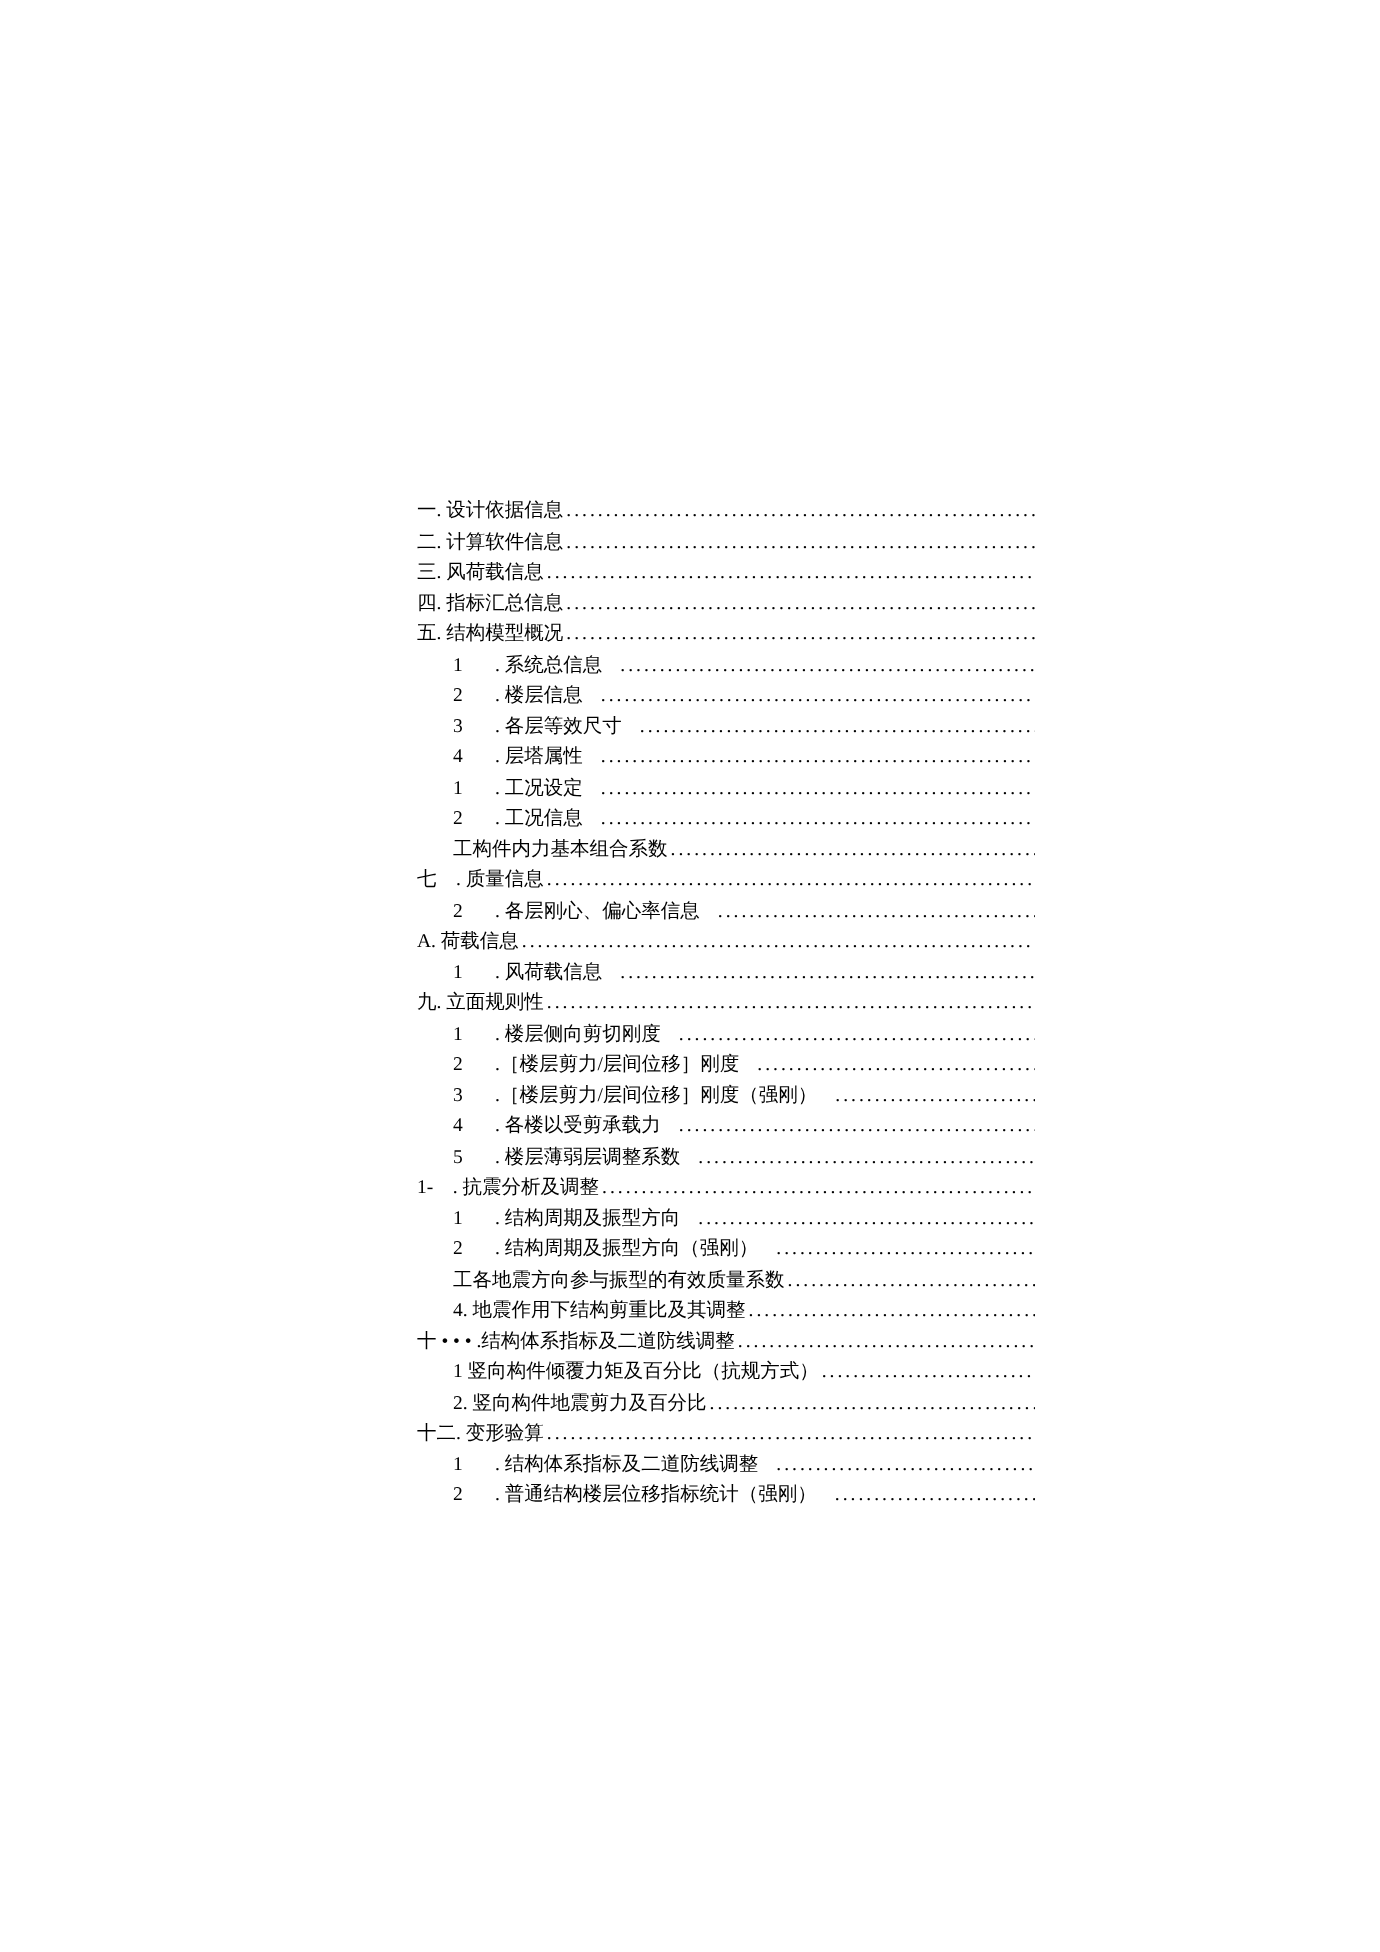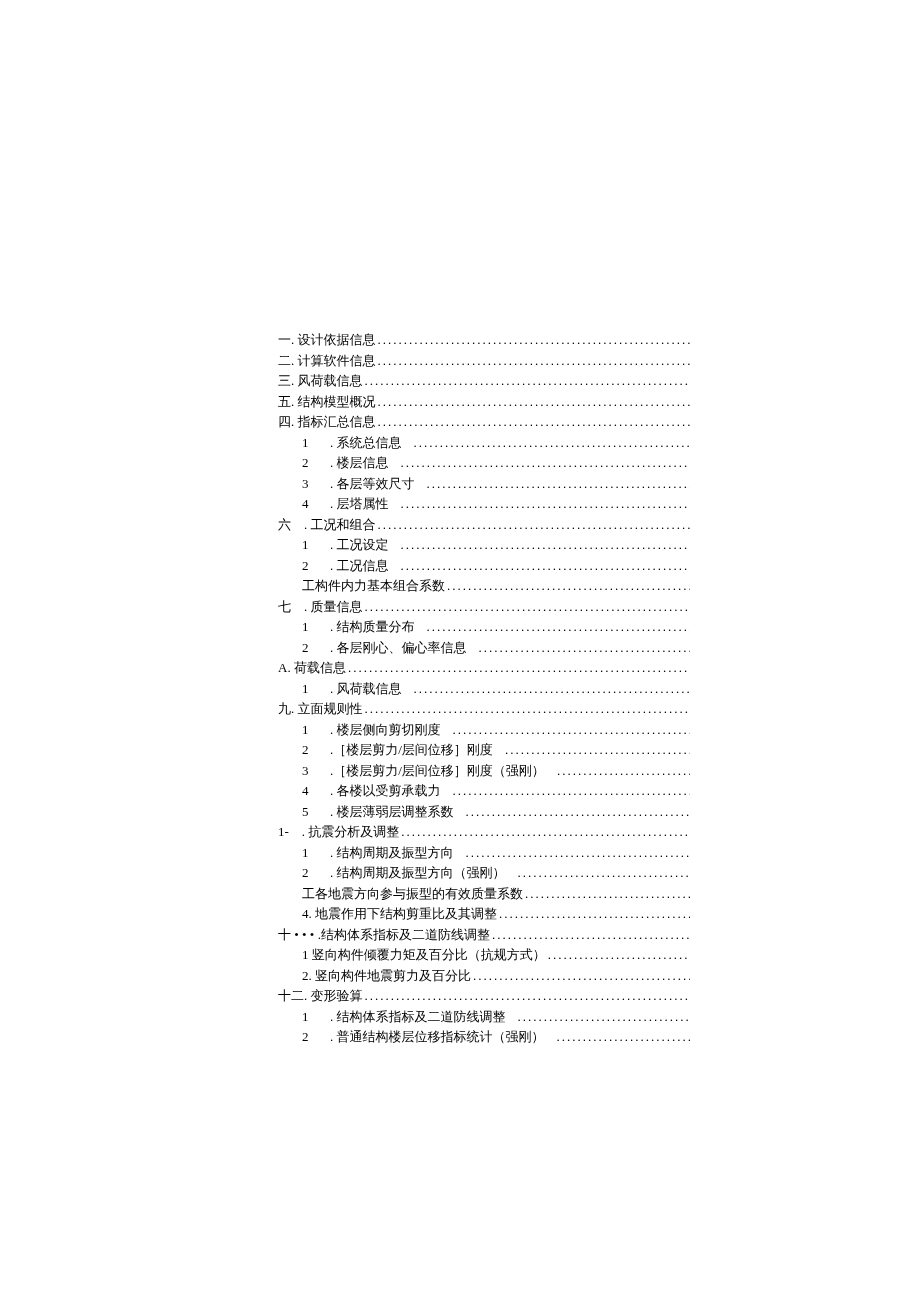--- a/index.html
+++ b/index.html
@@ -62,71 +62,63 @@
     </div>
   <div class="toc-line lvl1">
       <span class="label">二. 计算软件信息</span>
       <span class="dots"></span>
     </div>
   <div class="toc-line lvl1">
       <span class="label">三. 风荷载信息</span>
       <span class="dots"></span>
     </div>
   <div class="toc-line lvl1">
+      <span class="label">四. 指标汇总信息</span>
+      <span class="dots"></span>
+    </div>
+
+  <div class="toc-line lvl1">
       <span class="label">五. 结构模型概况</span>
       <span class="dots"></span>
     </div>
-
-  <div class="toc-line lvl1">
-      <span class="label">四. 指标汇总信息</span>
-      <span class="dots"></span>
-    </div>
   <div class="toc-line lvl2">
       <span class="label"><span class="num">1</span><span class="sep">. 系统总信息</span></span>
       <span class="dots"></span>
     </div>
   <div class="toc-line lvl2">
       <span class="label"><span class="num">2</span><span class="sep">. 楼层信息</span></span>
       <span class="dots"></span>
     </div>
   <div class="toc-line lvl2">
       <span class="label"><span class="num">3</span><span class="sep">. 各层等效尺寸</span></span>
       <span class="dots"></span>
     </div>
   <div class="toc-line lvl2">
       <span class="label"><span class="num">4</span><span class="sep">. 层塔属性</span></span>
       <span class="dots"></span>
     </div>
 
-  <div class="toc-line lvl1">
-      <span class="label">六 . 工况和组合</span>
-      <span class="dots"></span>
-    </div>
   <div class="toc-line lvl2">
       <span class="label"><span class="num">1</span><span class="sep">. 工况设定</span></span>
       <span class="dots"></span>
     </div>
   <div class="toc-line lvl2">
       <span class="label"><span class="num">2</span><span class="sep">. 工况信息</span></span>
       <span class="dots"></span>
     </div>
   <div class="toc-line lvl2">
       <span class="label">工构件内力基本组合系数</span>
       <span class="dots"></span>
     </div>
 
   <div class="toc-line lvl1">
       <span class="label">七 . 质量信息</span>
       <span class="dots"></span>
     </div>
   <div class="toc-line lvl2">
-      <span class="label"><span class="num">1</span><span class="sep">. 结构质量分布</span></span>
-      <span class="dots"></span>
-    </div>
-  <div class="toc-line lvl2">
       <span class="label"><span class="num">2</span><span class="sep">. 各层刚心、偏心率信息</span></span>
       <span class="dots"></span>
     </div>
 
   <div class="toc-line lvl1">
       <span class="label">A. 荷载信息</span>
       <span class="dots"></span>
     </div>
   <div class="toc-line lvl2">
       <span class="label"><span class="num">1</span><span class="sep">. 风荷载信息</span></span>

